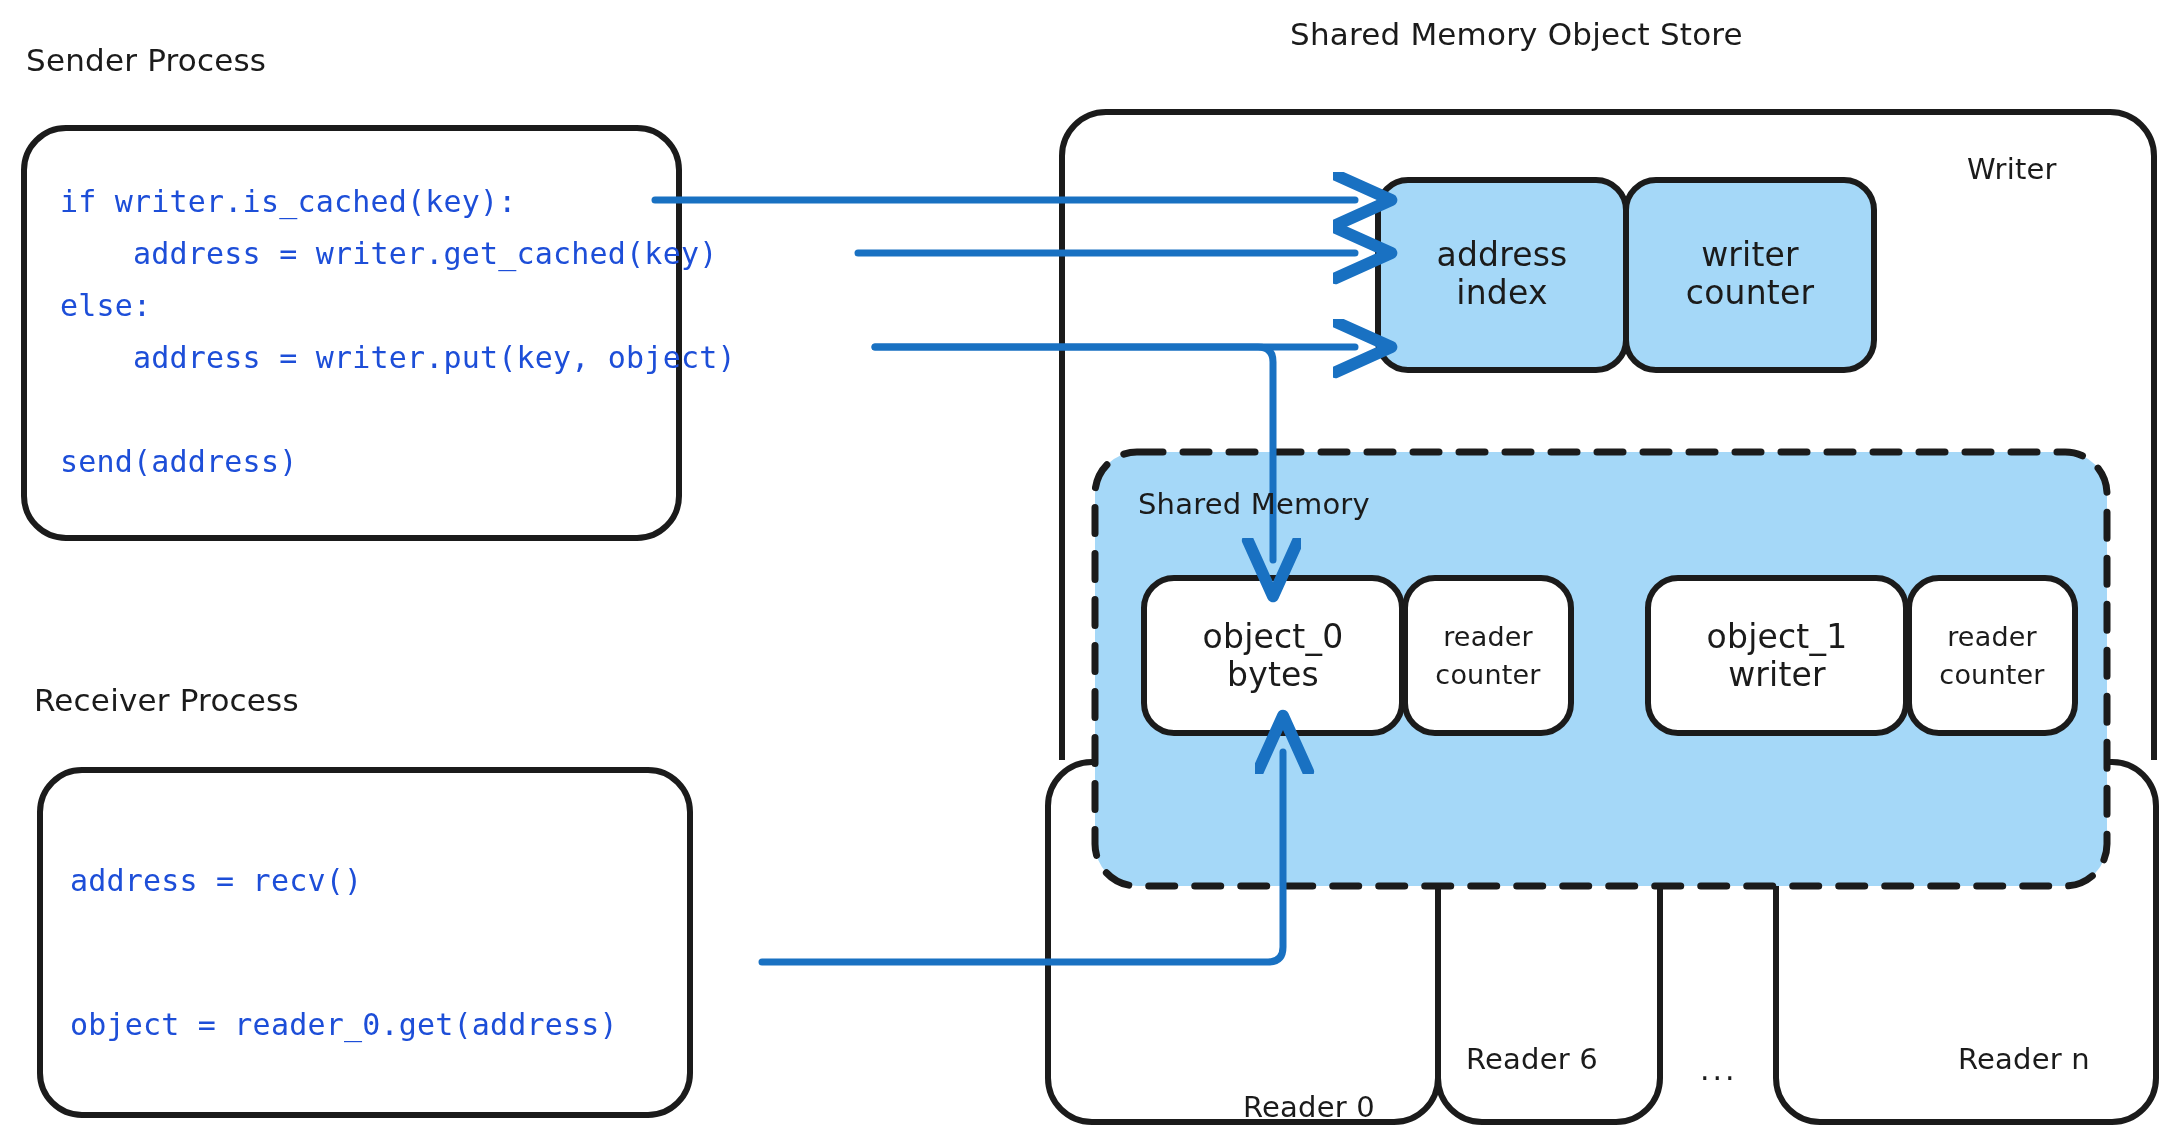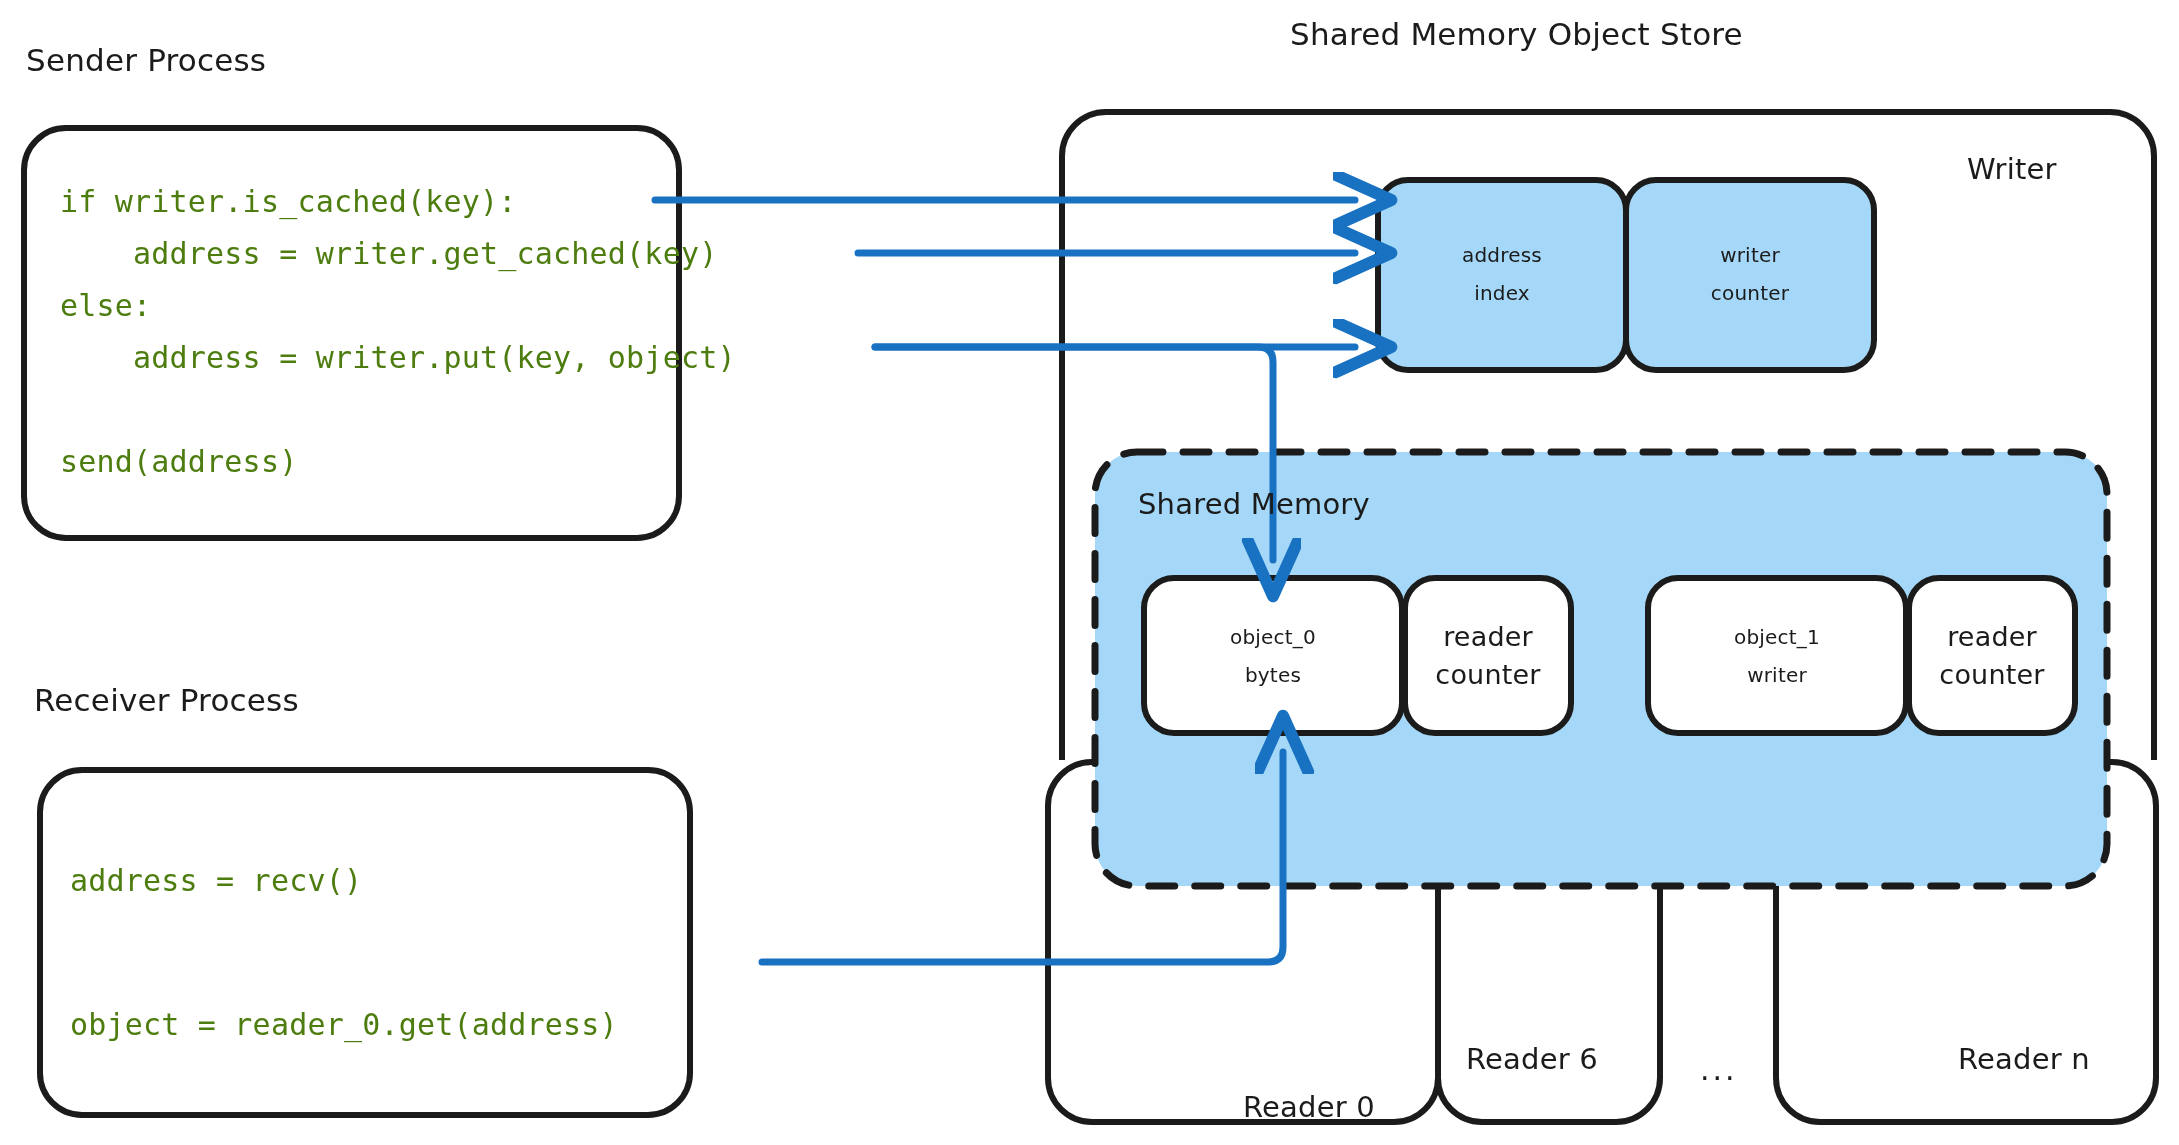--- a/index.html
+++ b/index.html
@@ -31,25 +31,25 @@
     letter-spacing: 0.2px;
   }
   .heading {
     font-size: 31px;
     font-weight: 400;
   }
   .code {
     font-family: "DejaVu Sans Mono", monospace;
     font-size: 30px;
     line-height: 52px;
-    color: #4d7c0f;
+    color: #1d4ed8;
     white-space: pre;
   }
   .boxlabel {
-    font-size: 20px;
+    font-size: 33px;
     text-align: center;
     line-height: 38px;
   }
   .cornerlabel {
     font-size: 29px;
   }
   .ellipsis {
     font-size: 30px;
     letter-spacing: 3px;
   }

